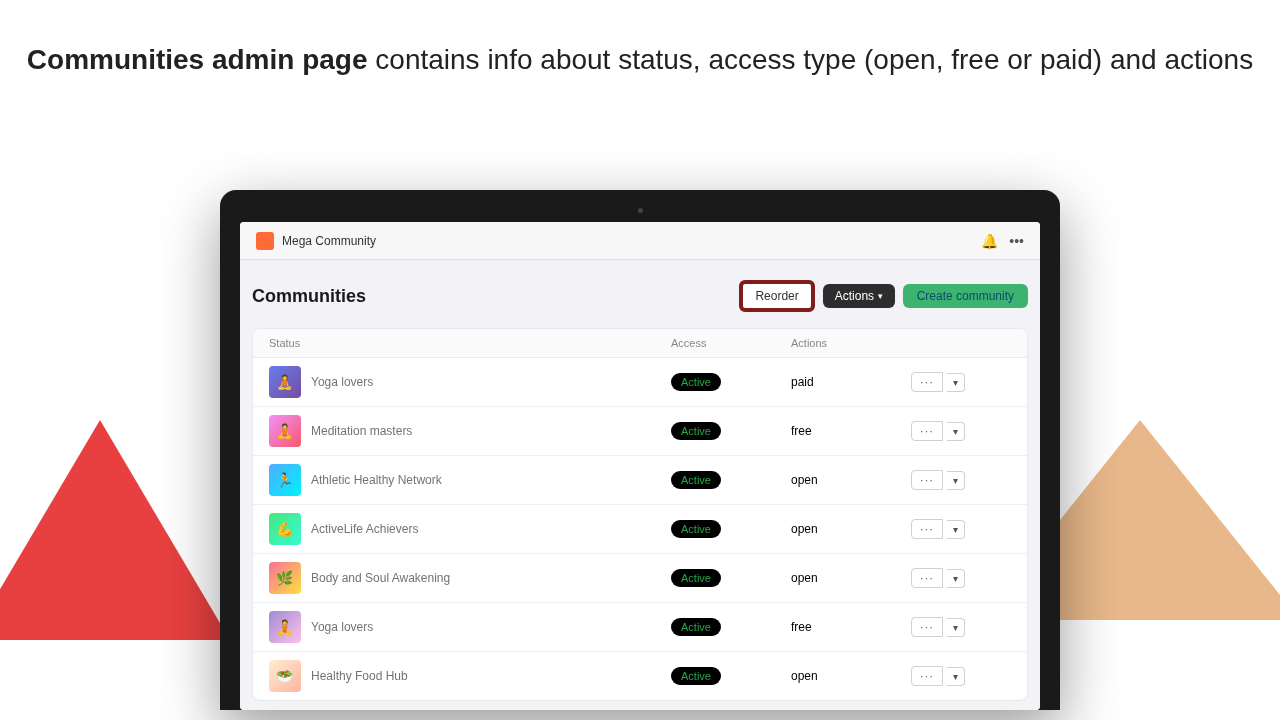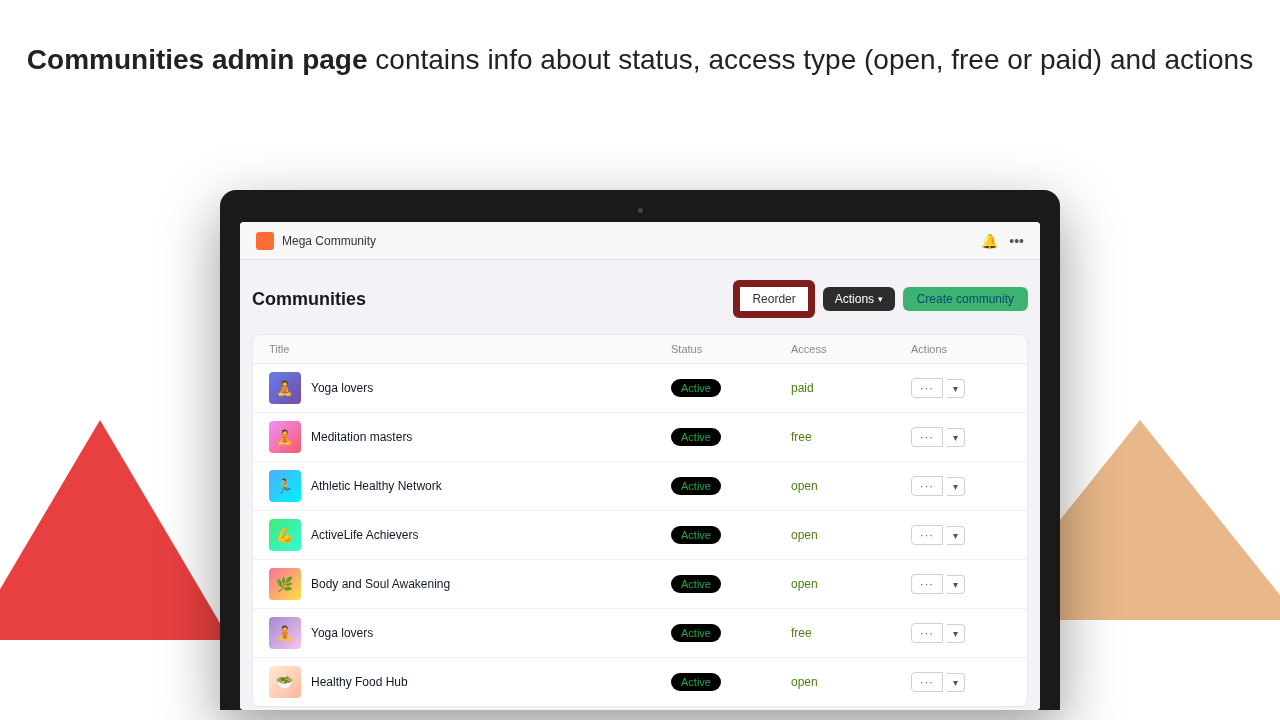--- a/index.html
+++ b/index.html
@@ -154,21 +154,21 @@
       color: #1a1a1a;
     }
     .header-actions {
       display: flex;
       gap: 8px;
       align-items: center;
     }
 
     .btn-reorder {
       background: #ffffff;
-      border: 7px solid #7f1d1d;
+      border: 4px solid #7f1d1d;
       border-radius: 6px;
       padding: 5px 12px;
       font-size: 12px;
       color: #333;
       cursor: pointer;
     }
     .btn-actions {
       background: #2d2d2d;
       border: none;
       border-radius: 6px;
@@ -235,41 +235,41 @@
     .community-thumb {
       width: 32px;
       height: 32px;
       border-radius: 4px;
       flex-shrink: 0;
       overflow: hidden;
       background: #ccc;
     }
     .community-link {
       font-size: 12px;
-      color: #0f172a;
+      color: #737373;
       text-decoration: none;
       font-weight: 400;
     }
 
     .status-cell {
       display: flex;
       align-items: center;
     }
     .badge-active {
       background: #000000;
       color: #28a745;
       font-size: 11px;
       padding: 3px 10px;
       border-radius: 12px;
       font-weight: 500;
     }
 
     .access-cell {
       font-size: 12px;
-      color: #4d7c0f;
+      color: #000000;
     }
 
     .actions-cell {
       display: flex;
       align-items: center;
       gap: 4px;
     }
     .action-btn-dots {
       background: #ffffff;
       border: 1px solid #d0d0d0;
@@ -347,21 +347,20 @@
               <button class="btn-actions">
                 <span>Actions</span>
                 <span class="chevron">▾</span>
               </button>
               <button class="btn-create">Create community</button>
             </div>
           </div>
 
           <div class="communities-table">
             <div class="table-header-row">
-              <span class="col-header">Title</span>
               <span class="col-header">Status</span>
               <span class="col-header">Access</span>
               <span class="col-header">Actions</span>
             </div>
 
             <div id="table-body">
                 <div class="table-row">
       <div class="community-cell">
         <div class="community-thumb thumb-1">
           <div class="thumb-icon">🧘</div>

